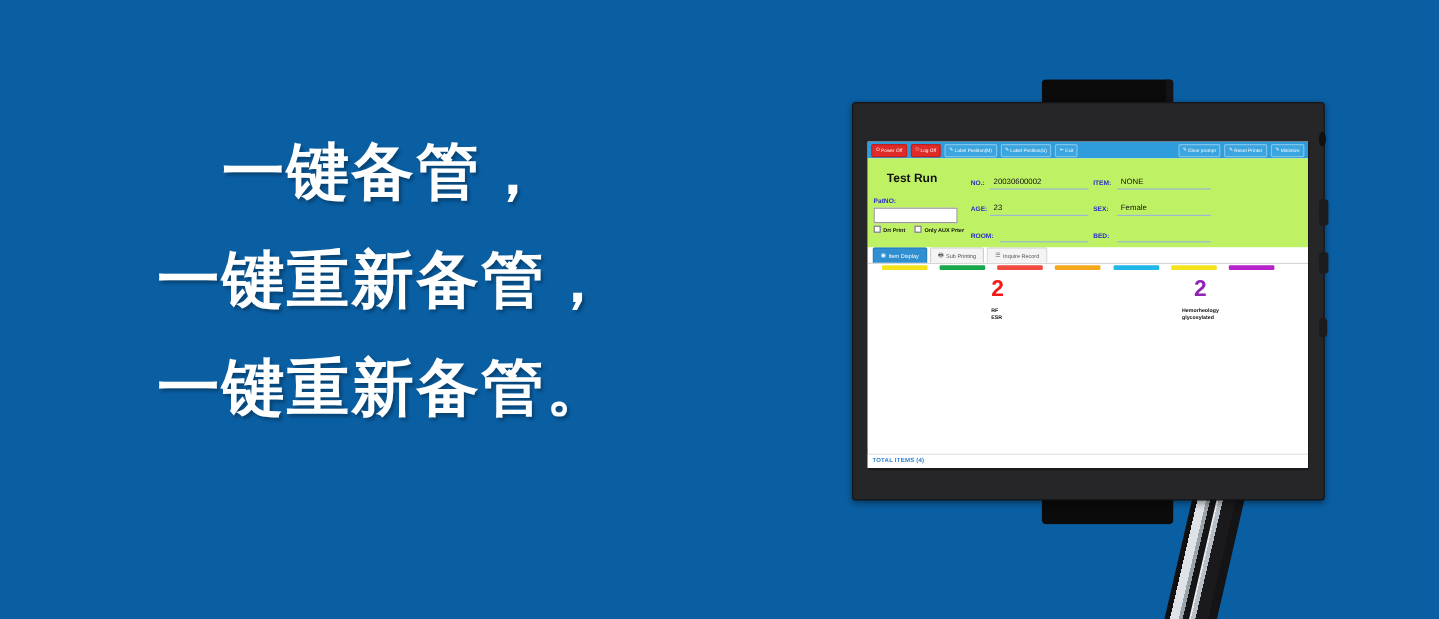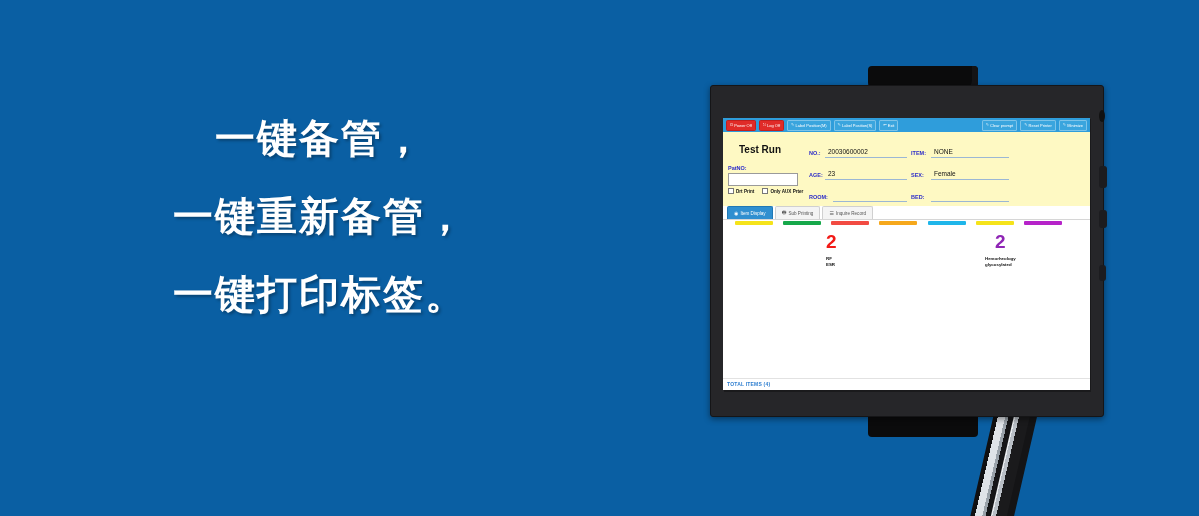--- a/index.html
+++ b/index.html
@@ -11,21 +11,21 @@
   }
   #stage{position:absolute;inset:0;width:1199px;height:516px;}
 
   
   .copy{
     position:absolute;left:0;top:118px;width:640px;
     text-align:center;
   }
   .copy-line{
     color:#ffffff;
-    font-size:40px;
+    font-size:52px;
     font-weight:700;
     letter-spacing:2px;
     line-height:1.0;
     margin:0 0 38px 0;
     text-shadow:2px 2px 3px rgba(0,0,0,.30);
     white-space:nowrap;
   }
   .copy-line:last-child{margin-bottom:0;}
 
   
@@ -117,21 +117,21 @@
     font-size:4px;line-height:9px;white-space:nowrap;
     border:.5px solid rgba(255,255,255,.35);
   }
   .tb-btn.danger{background:#e02b28;border-color:#c21f1d;}
   .tb-btn.plain{background:#3aa5de;}
   .tb-ico{font-size:4px;line-height:1;display:inline-block;}
   .tb-spacer{flex:1;}
 
   
   .form{
-    position:relative;height:74px;background:#fef9c3;
+    position:relative;height:74px;background:#bef264;
     padding:4px 16px 0 6px;box-sizing:border-box;
   }
   .testrun{
     position:absolute;left:16px;top:12px;
     font-size:10px;font-weight:700;color:#111;
   }
   .patno-lab{
     position:absolute;left:5px;top:33px;
     font-size:5.5px;font-weight:700;color:#2b2bc9;
   }
@@ -200,21 +200,21 @@
   }
 </style>
 </head>
 <body>
 
 <div id="stage">
 
   <div class="copy">
     <div class="copy-line">一键备管，</div>
     <div class="copy-line">一键重新备管，</div>
-    <div class="copy-line">一键打印标签。</div>
+    <div class="copy-line">一键重新备管。</div>
   </div>
 
   <div class="device">
 
     <div class="mount mount-top"></div>
     <div class="mount mount-bot"></div>
 
     <div class="arm"></div>
     <div class="arm-rail"></div>
     <div class="arm-rail2"></div>

